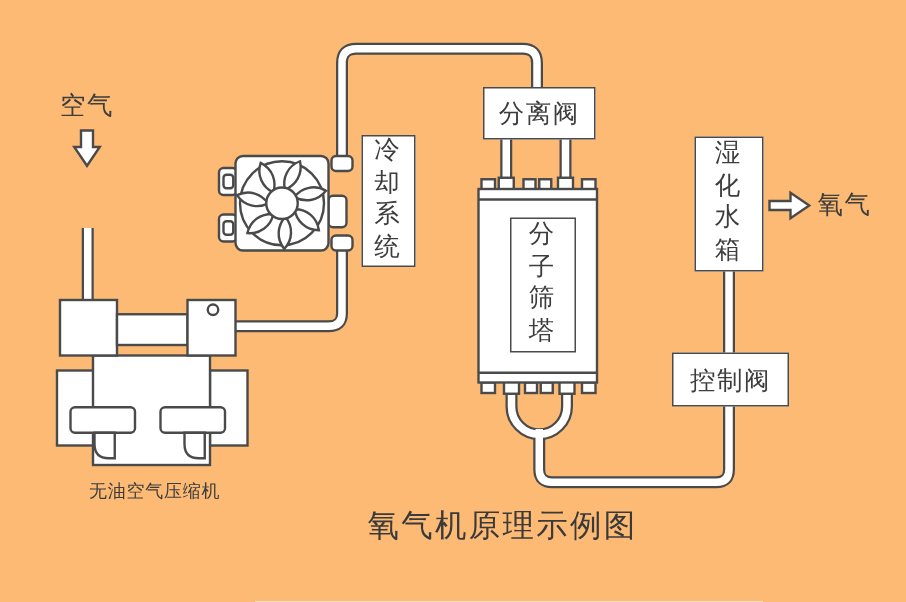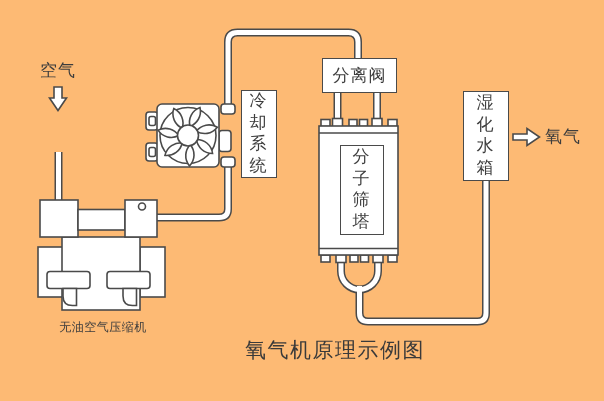--- a/index.html
+++ b/index.html
@@ -124,20 +124,23 @@
   </div>
 
   <div class="node" style="left:340px;top:145px;width:44px;height:90px;">
     <span class="vtext">分子筛塔</span>
   </div>
 
   <div class="node" style="left:463px;top:91px;width:46px;height:90px;">
     <span class="vtext">湿化水箱</span>
   </div>
 
+  <div class="node" style="left:448px;top:235px;width:78px;height:36px;">
+    <span>控制阀</span>
+  </div>
 
   <div class="plain" style="left:540px;top:126px;width:46px;height:20px;">
     <span>氧气</span>
   </div>
 
   <div class="plain small-label" style="left:36px;top:316px;width:134px;height:22px;">
     <span>无油空气压缩机</span>
   </div>
 
   <div class="plain title" style="left:145px;top:336px;width:280px;height:28px;justify-content:flex-end;">

